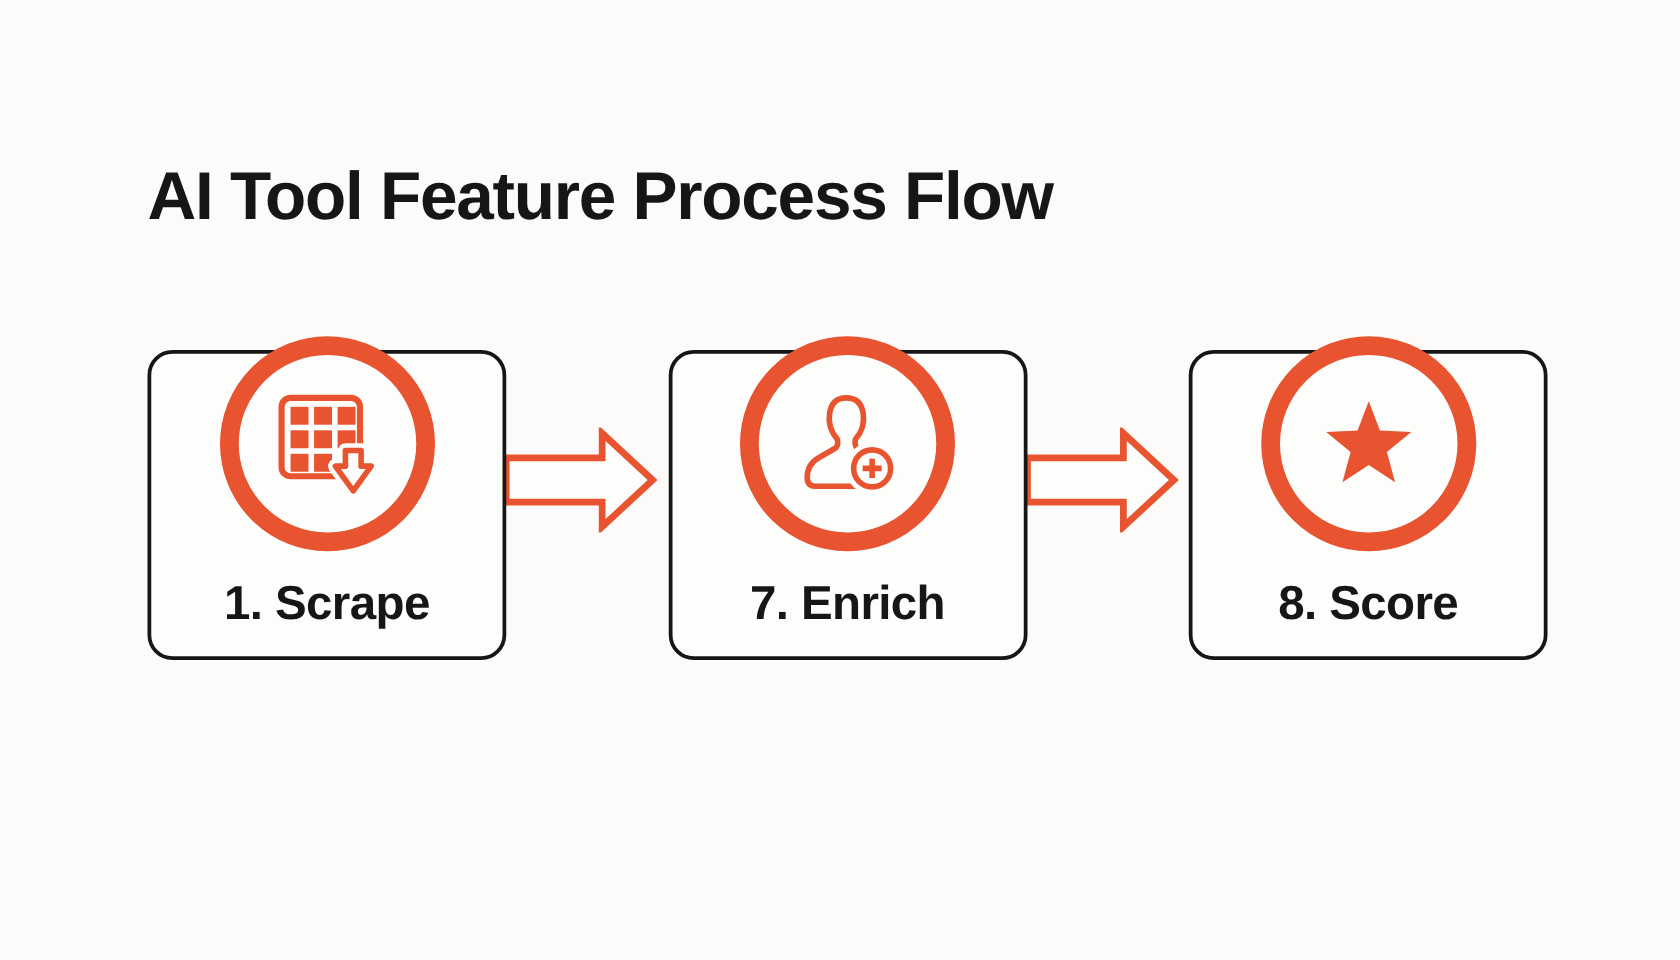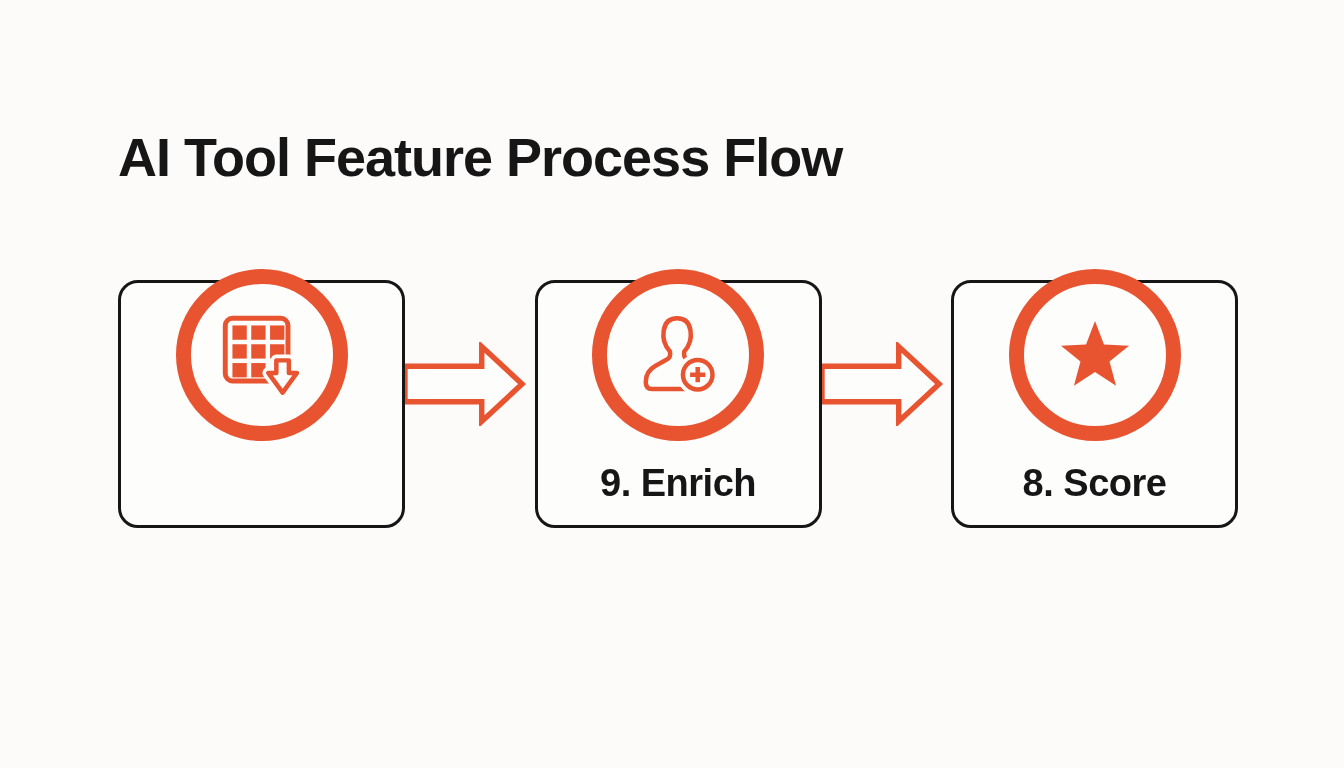--- a/index.html
+++ b/index.html
@@ -100,38 +100,39 @@
           <rect class="fill-accent" x="57" y="15" width="16" height="16"></rect>
           <rect class="fill-accent" x="15" y="36" width="16" height="16"></rect>
           <rect class="fill-accent" x="36" y="36" width="16" height="16"></rect>
           <rect class="fill-accent" x="57" y="36" width="16" height="16"></rect>
           <rect class="fill-accent" x="15" y="57" width="16" height="16"></rect>
           <rect class="fill-accent" x="36" y="57" width="16" height="16"></rect>
           <polygon class="halo" points="64,54 78,54 78,68 87,68 71,90 55,68 64,68" stroke-width="13" stroke-linejoin="round"></polygon>
           <polygon class="outlined" points="64,54 78,54 78,68 87,68 71,90 55,68 64,68" stroke-width="5" stroke-linejoin="round"></polygon>
         </svg>
       </div>
+      <div class="step-label">1. Scrape</div>
     </div>
 
     <div class="connector">
       <svg width="124" height="84" viewBox="0 0 126 84">
         <polygon class="outlined" points="2,24 80,24 80,4 121,42 80,80 80,60 2,60" stroke-width="5.5" stroke-linejoin="miter"></polygon>
       </svg>
     </div>
 
     <div class="step">
       <div class="badge">
         <svg width="86" height="86" viewBox="0 0 96 96">
           <path class="outlined" stroke-width="5" stroke-linejoin="round" d="M 12,78 Q 12,66 23,60 Q 32,55 37,52 Q 40,50 39,44 Q 30,34 32,21 Q 34,7 47,7 Q 60,7 62,21 Q 64,34 55,44 Q 54,50 57,52 Q 62,55 71,60 Q 82,66 82,78 L 82,86 L 19,86 Q 12,86 12,78 Z"></path>
           <circle class="halo" cx="70" cy="70" r="23"></circle>
           <circle class="outlined" cx="70" cy="70" r="16.5" stroke-width="5"></circle>
           <path class="stroke-accent" d="M 61.5,70 H 78.5 M 70,61.5 V 78.5" stroke-width="5"></path>
         </svg>
       </div>
-      <div class="step-label">9. Enrich</div>
+      <div class="step-label">7. Enrich</div>
     </div>
 
     <div class="connector">
       <svg width="124" height="84" viewBox="0 0 126 84">
         <polygon class="outlined" points="2,24 80,24 80,4 121,42 80,80 80,60 2,60" stroke-width="5.5" stroke-linejoin="miter"></polygon>
       </svg>
     </div>
 
     <div class="step">
       <div class="badge">

